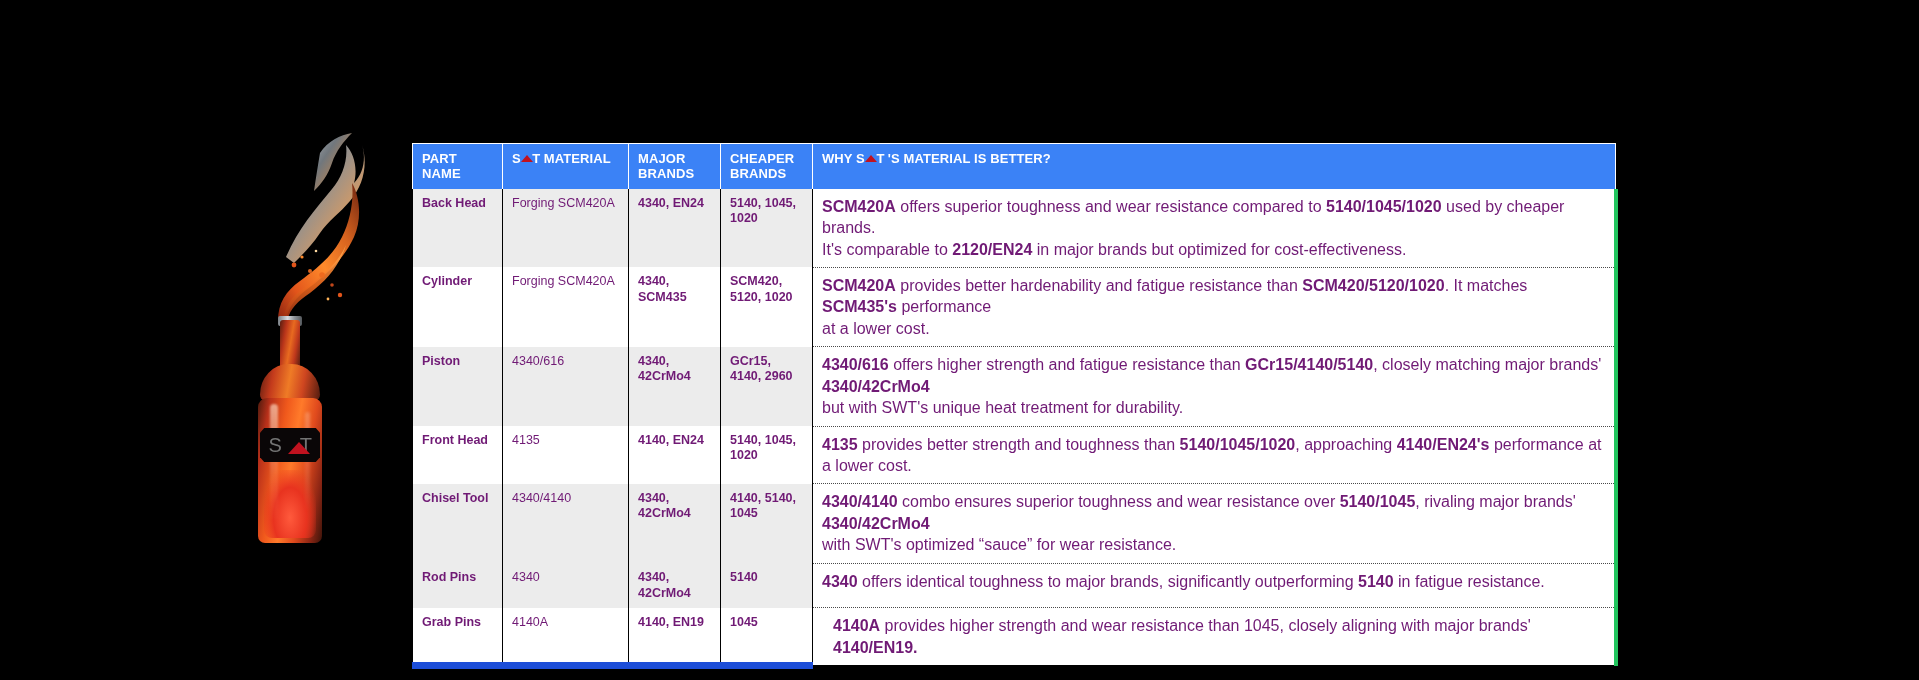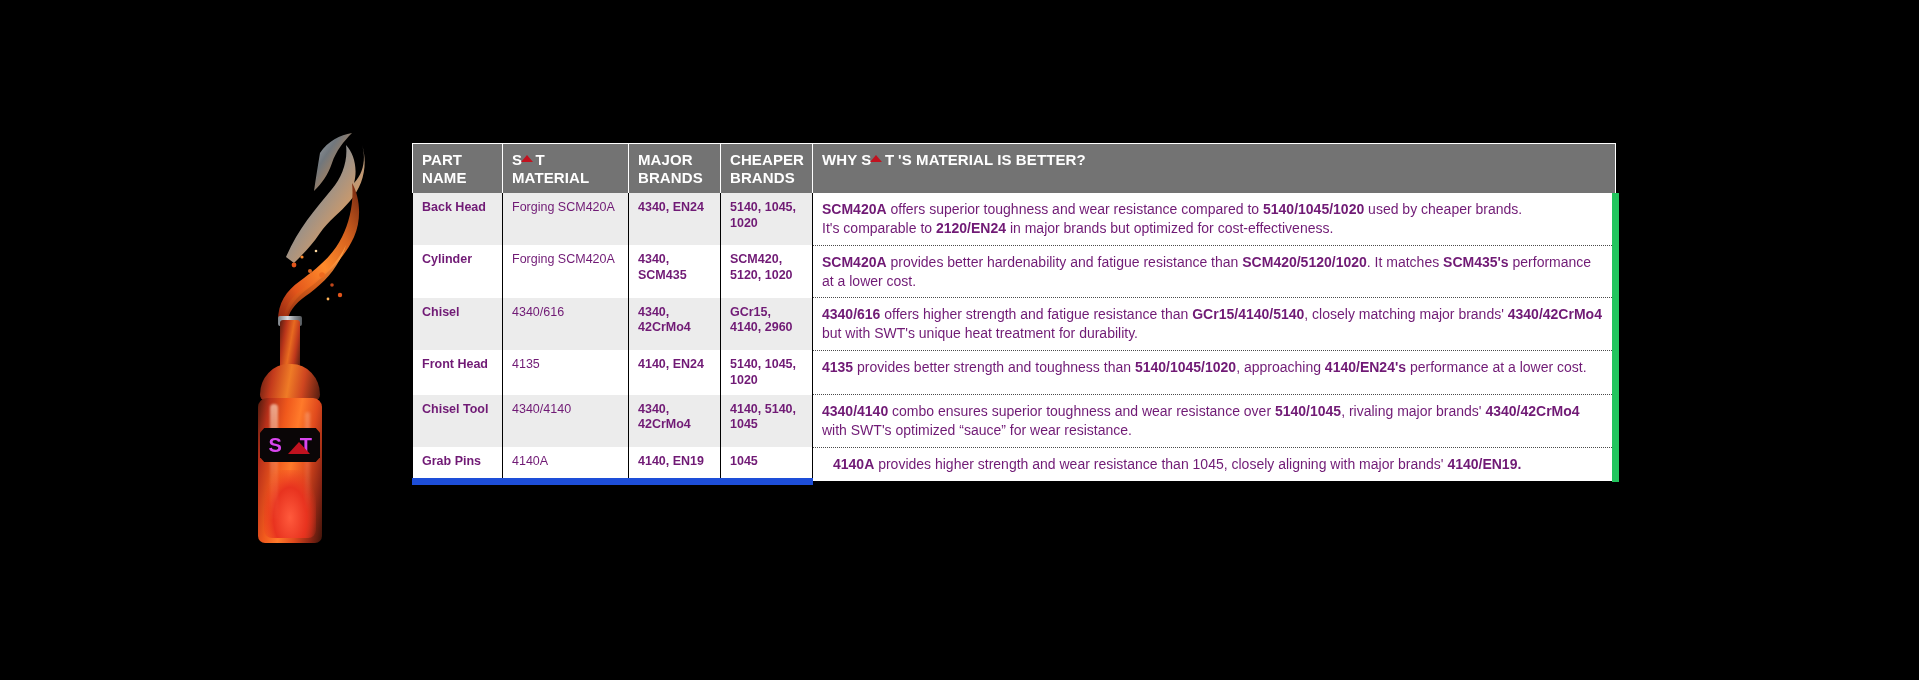--- a/index.html
+++ b/index.html
@@ -53,21 +53,21 @@
     background: linear-gradient(180deg, rgba(255,200,170,.35), rgba(255,150,110,0));
     border-radius: 4px; filter: blur(1.4px);
   }
   .bottle-label {
     position: absolute; left: 10px; top: 108px; width: 60px; height: 34px;
     background: #0a0607;
     clip-path: polygon(0 14%,7% 0,93% 0,100% 14%,100% 86%,93% 100%,7% 100%,0 86%);
     display: flex; align-items: center; justify-content: center;
   }
   .label-text {
-    position: relative; color: #d946ef; font-weight: bold;
+    position: relative; color: #737373; font-weight: normal;
     font-size: 20px; letter-spacing: -0.5px; line-height: 1;
     font-family: "Liberation Sans", sans-serif;
   }
   .label-text .tri {
     position: absolute; left: 19px; top: 7px; width: 0; height: 0;
     border-left: 11px solid transparent; border-right: 11px solid transparent;
     border-bottom: 12px solid #c1121f;
   }
 
   
@@ -75,22 +75,22 @@
   table.cmp { border-collapse: collapse; width: 1203px; table-layout: fixed; background: #000; }
   table.cmp td, table.cmp th { vertical-align: top; padding: 7px 9px; text-align: left; }
 
   col.c1 { width: 90px; }
   col.c2 { width: 126px; }
   col.c3 { width: 92px; }
   col.c4 { width: 92px; }
   col.c5 { width: 803px; }
 
   thead th {
-    background: #737373; color: #ffffff;
-    font-size: 15px; font-weight: bold; line-height: 1.18;
+    background: #3b82f6; color: #ffffff;
+    font-size: 13px; font-weight: bold; line-height: 1.18;
     letter-spacing: .1px; padding-top: 13px; padding-bottom: 13px;
     border-right: 1px solid #ffffff; border-top: 1px solid #ffffff;
     text-transform: uppercase;
   }
   thead th:first-child { border-left: 1px solid #ffffff; }
   thead th:last-child { border-right: 1px solid #ffffff; }
   thead th .hdr-line { display: block; }
 
   .swt-logo {
     position: relative; display: inline-block; font-weight: bold;
@@ -112,24 +112,24 @@
   td.part { font-weight: bold; }
   td.mat  { font-weight: normal; }
   td.major { font-weight: bold; margin-left: 48px; }
   td.cheap { font-weight: bold; }
 
   tr.shade td { background: #ececec; }
   tr.plain td { background: #ffffff; }
 
   td.why {
     background: #ffffff !important; font-weight: normal;
-    border-right: 7px solid #22c55e;
+    border-right: 4px solid #22c55e;
     border-bottom: 1px dotted #4a4a4a;
     padding-top: 9px; padding-bottom: 9px;
-    font-size: 14px; line-height: 1.34; margin-left: 47px;
+    font-size: 16px; line-height: 1.34; margin-left: 47px;
   }
   tbody tr:last-child td.why { border-bottom: 1px solid #000000; padding-left: 20px; }
   td.why b { font-weight: bold; }
 </style>
 </head>
 <body>
 
 <div id="stage">
 
   <div id="artwork">
@@ -235,40 +235,47 @@
             <td class="why"><b>SCM420A</b> offers superior toughness and wear resistance compared to <b>5140/1045/1020</b> used by cheaper brands.<br>It's comparable to <b>2120/EN24</b> in major brands but optimized for cost-effectiveness.</td>
           </tr>
           <tr class="plain">
             <td class="part">Cylinder</td>
             <td class="mat">Forging SCM420A</td>
             <td class="major">4340, SCM435</td>
             <td class="cheap">SCM420, 5120, 1020</td>
             <td class="why"><b>SCM420A</b> provides better hardenability and fatigue resistance than <b>SCM420/5120/1020</b>. It matches <b>SCM435's</b> performance<br>at a lower cost.</td>
           </tr>
           <tr class="shade">
-            <td class="part">Chisel</td>
+            <td class="part">Piston</td>
             <td class="mat">4340/616</td>
             <td class="major">4340, 42CrMo4</td>
             <td class="cheap">GCr15, 4140, 2960</td>
             <td class="why"><b>4340/616</b> offers higher strength and fatigue resistance than <b>GCr15/4140/5140</b>, closely matching major brands' <b>4340/42CrMo4</b><br>but with SWT's unique heat treatment for durability.</td>
           </tr>
           <tr class="plain">
             <td class="part">Front Head</td>
             <td class="mat">4135</td>
             <td class="major">4140, EN24</td>
             <td class="cheap">5140, 1045, 1020</td>
             <td class="why"><b>4135</b> provides better strength and toughness than <b>5140/1045/1020</b>, approaching <b>4140/EN24's</b> performance at a lower cost.</td>
           </tr>
           <tr class="shade">
             <td class="part">Chisel Tool</td>
             <td class="mat">4340/4140</td>
             <td class="major">4340, 42CrMo4</td>
             <td class="cheap">4140, 5140, 1045</td>
             <td class="why"><b>4340/4140</b> combo ensures superior toughness and wear resistance over <b>5140/1045</b>, rivaling major brands' <b>4340/42CrMo4</b><br>with SWT's optimized “sauce” for wear resistance.</td>
           </tr>
+          <tr class="shade">
+            <td class="part">Rod Pins</td>
+            <td class="mat">4340</td>
+            <td class="major">4340, 42CrMo4</td>
+            <td class="cheap">5140</td>
+            <td class="why"><b>4340</b> offers identical toughness to major brands, significantly outperforming <b>5140</b> in fatigue resistance.</td>
+          </tr>
           <tr class="plain">
             <td class="part">Grab Pins</td>
             <td class="mat">4140A</td>
             <td class="major">4140, EN19</td>
             <td class="cheap">1045</td>
             <td class="why"><b>4140A</b> provides higher strength and wear resistance than 1045, closely aligning with major brands' <b>4140/EN19.</b></td>
           </tr>
         </tbody>
     </table>
   </div>

